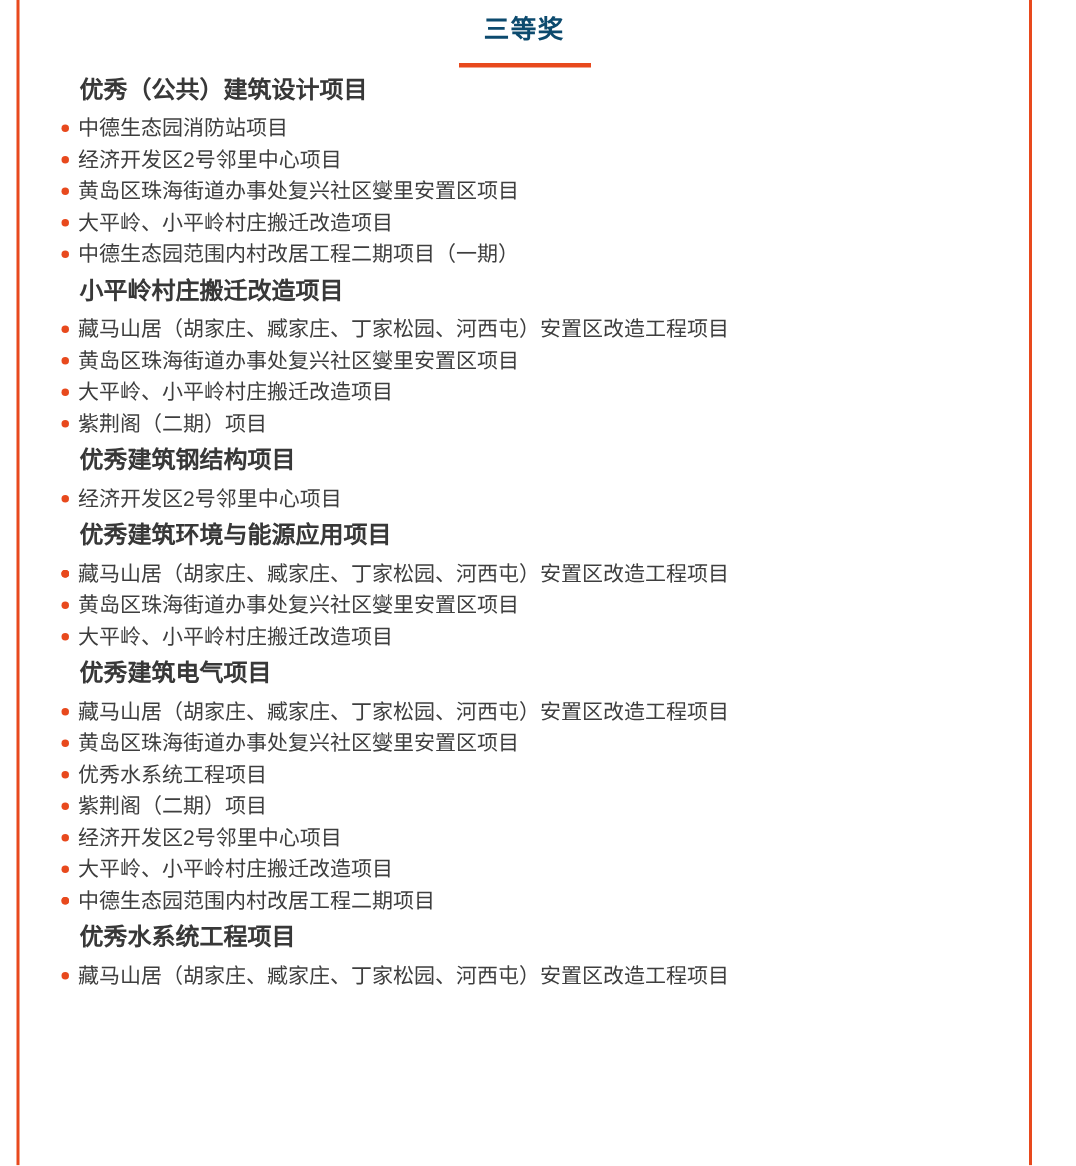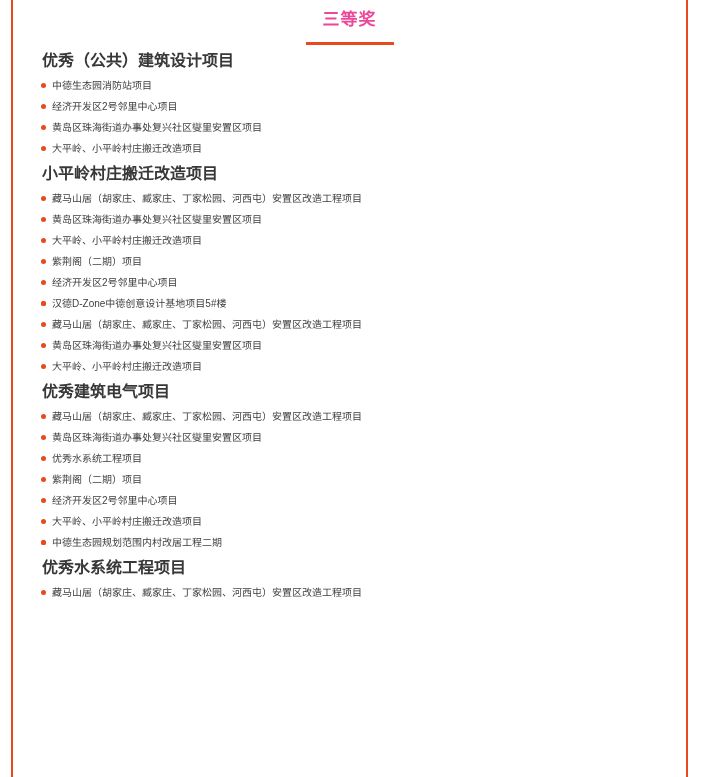--- a/index.html
+++ b/index.html
@@ -24,46 +24,46 @@
     border-right: 2px solid #E8491D;
     padding: 6px 24px 12px 24px;
   }
   .header { text-align: center; }
   .title {
     display: inline-block;
     margin: 3px 0 0 0;
     font-size: 17px;
     line-height: 22px;
     font-weight: 700;
-    color: #ec4899;
+    color: #0c4a6e;
     letter-spacing: 1px;
   }
   .title-underline {
     width: 88px;
     height: 3px;
     background: #E8491D;
     margin: 11px auto 0 auto;
   }
   .sections { margin-top: 5px; }
   .section-title {
     font-size: 16px;
     line-height: 21px;
     font-weight: 700;
     color: #383838;
-    margin: 4px 5px;
+    margin: 4px 16px;
   }
   ul.items {
     list-style: none;
     margin: 0;
     padding: 0;
   }
   li.item {
     position: relative;
     padding-left: 15px;
-    font-size: 10px;
+    font-size: 14px;
     line-height: 21px;
     color: #3e3e3e;
   }
   .dot {
     position: absolute;
     left: 4px;
     top: 8px;
     width: 5px;
     height: 5px;
     border-radius: 50%;
@@ -84,60 +84,63 @@
           <div class="section-title">优秀（公共）建筑设计项目</div>
           <ul class="items">
             <li class="item"><span class="dot"></span><span>中德生态园消防站项目</span></li>
             <li class="item"><span class="dot"></span><span>经济开发区2号邻里中心项目</span></li>
           </ul>
         </div>
         <div class="section">
           <ul class="items">
             <li class="item"><span class="dot"></span><span>黄岛区珠海街道办事处复兴社区燮里安置区项目</span></li>
             <li class="item"><span class="dot"></span><span>大平岭、小平岭村庄搬迁改造项目</span></li>
+            <li class="item"><span class="dot"></span><span>中德生态园范围内村改居工程二期项目（一期）</span></li>
           </ul>
         </div>
         <div class="section">
           <div class="section-title">小平岭村庄搬迁改造项目</div>
           <ul class="items">
             <li class="item"><span class="dot"></span><span>藏马山居（胡家庄、臧家庄、丁家松园、河西屯）安置区改造工程项目</span></li>
             <li class="item"><span class="dot"></span><span>黄岛区珠海街道办事处复兴社区燮里安置区项目</span></li>
             <li class="item"><span class="dot"></span><span>大平岭、小平岭村庄搬迁改造项目</span></li>
             <li class="item"><span class="dot"></span><span>紫荆阁（二期）项目</span></li>
           </ul>
         </div>
         <div class="section">
+          <div class="section-title">优秀建筑钢结构项目</div>
           <ul class="items">
             <li class="item"><span class="dot"></span><span>经济开发区2号邻里中心项目</span></li>
           </ul>
         </div>
         <div class="section">
+          <div class="section-title">优秀建筑环境与能源应用项目</div>
           <ul class="items">
             <li class="item"><span class="dot"></span></li>
-            <li class="item"><span class="dot"></span><span>汉德D-Zone中德创意设计基地项目5#楼</span></li>
+            <li class="item"><span class="dot"></span></li>
           </ul>
         </div>
         <div class="section">
           <ul class="items">
             <li class="item"><span class="dot"></span><span>藏马山居（胡家庄、臧家庄、丁家松园、河西屯）安置区改造工程项目</span></li>
             <li class="item"><span class="dot"></span><span>黄岛区珠海街道办事处复兴社区燮里安置区项目</span></li>
             <li class="item"><span class="dot"></span><span>大平岭、小平岭村庄搬迁改造项目</span></li>
           </ul>
         </div>
         <div class="section">
           <div class="section-title">优秀建筑电气项目</div>
           <ul class="items">
             <li class="item"><span class="dot"></span><span>藏马山居（胡家庄、臧家庄、丁家松园、河西屯）安置区改造工程项目</span></li>
             <li class="item"><span class="dot"></span><span>黄岛区珠海街道办事处复兴社区燮里安置区项目</span></li>
             <li class="item"><span class="dot"></span><span>优秀水系统工程项目</span></li>
             <li class="item"><span class="dot"></span><span>紫荆阁（二期）项目</span></li>
             <li class="item"><span class="dot"></span><span>经济开发区2号邻里中心项目</span></li>
             <li class="item"><span class="dot"></span><span>大平岭、小平岭村庄搬迁改造项目</span></li>
             <li class="item"><span class="dot"></span></li>
-            <li class="item"><span class="dot"></span><span>中德生态园规划范围内村改居工程二期</span></li>
+            <li class="item"><span class="dot"></span><span>中德生态园范围内村改居工程二期项目</span></li>
           </ul>
         </div>
         <div class="section">
           <div class="section-title">优秀水系统工程项目</div>
           <ul class="items">
             <li class="item"><span class="dot"></span><span>藏马山居（胡家庄、臧家庄、丁家松园、河西屯）安置区改造工程项目</span></li>
           </ul>
         </div>
       </div>
   </div>

